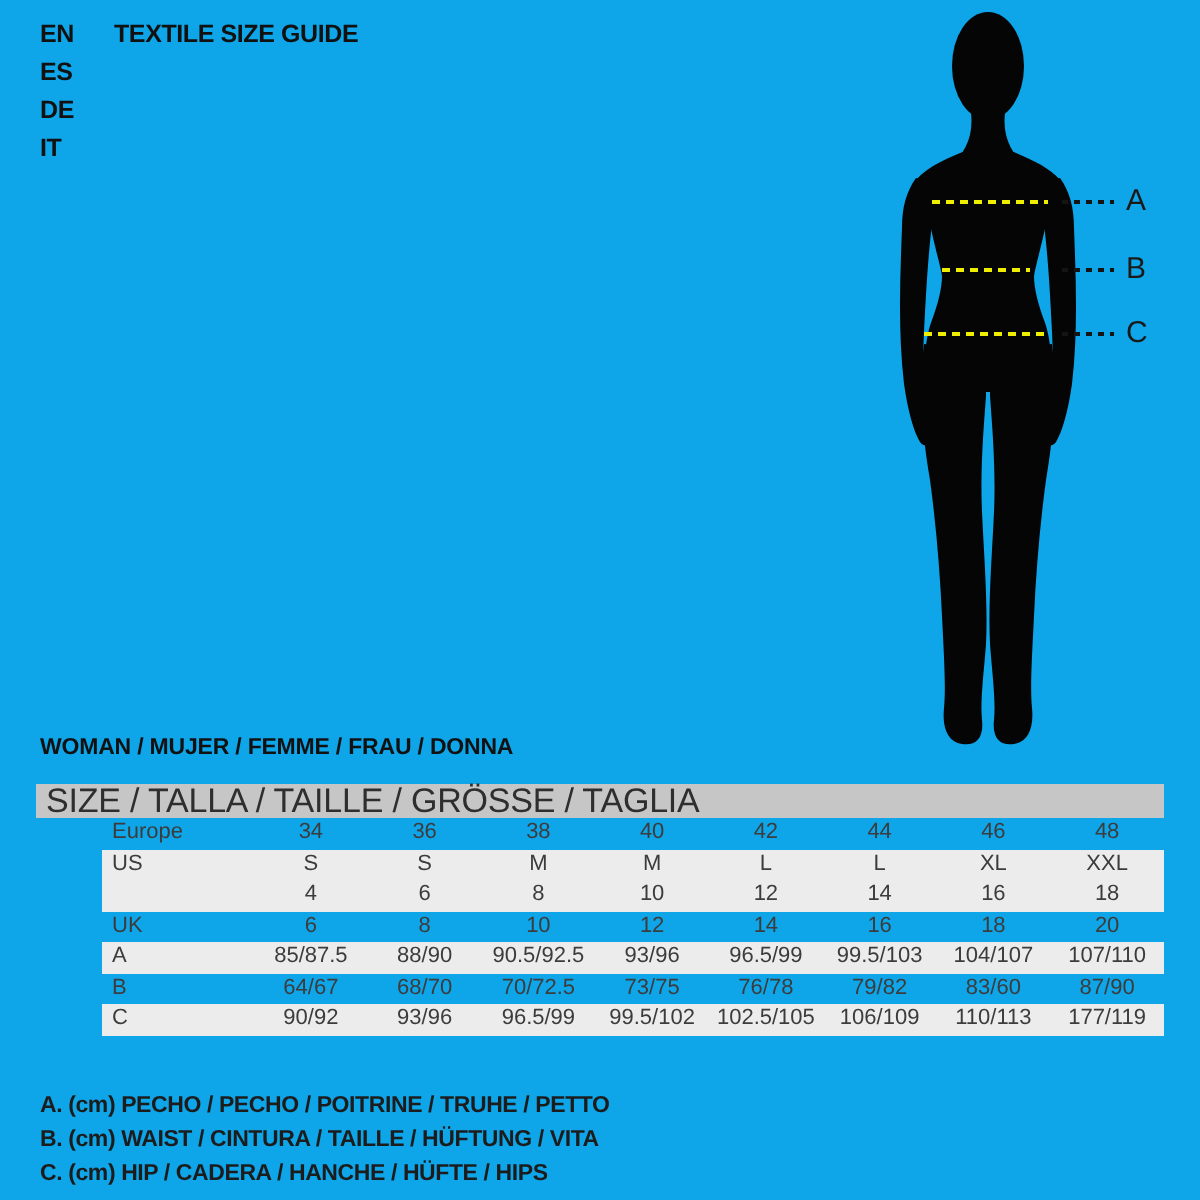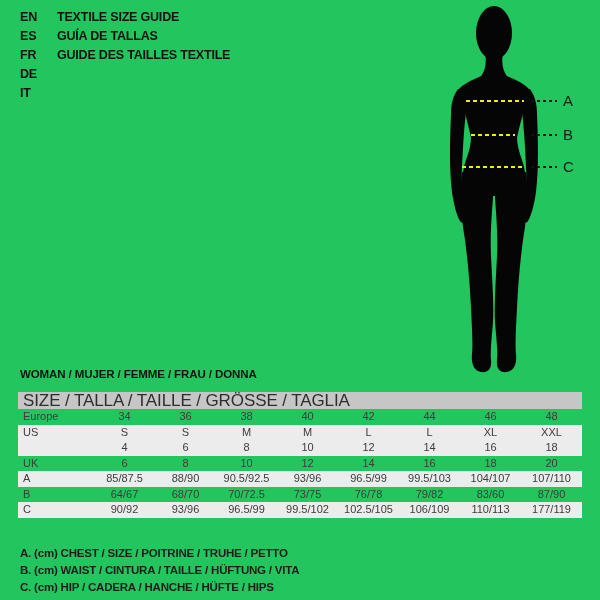--- a/index.html
+++ b/index.html
@@ -1,60 +1,55 @@
 <!DOCTYPE html>
 <html><head>
 <meta charset="utf-8">
 <style>
   html,body{margin:0;padding:0;background:#fff;}
   .canvas{
-    position:relative;width:600px;height:600px;background:#22c55e;overflow:hidden;
+    position:relative;width:600px;height:600px;background:#0ea5e9;overflow:hidden;
     font-family:"Liberation Sans",sans-serif;color:#1a1a1a;
   }
   
   .lang-block{position:absolute;left:20px;top:8px;}
   .lang-row{display:flex;font-size:12.5px;font-weight:bold;line-height:19px;letter-spacing:-0.2px;color:#111;}
   .lang-code{width:37px;flex:0 0 37px;}
   
   .figure{position:absolute;left:424px;top:2px;width:130px;height:372px;}
   
   .mline{position:absolute;height:16px;}
   .dash-y{position:absolute;top:7px;height:2px;background:repeating-linear-gradient(90deg,#f0ee00 0 4px,transparent 4px 7px);}
   .dash-b{position:absolute;top:7px;height:2px;background:repeating-linear-gradient(90deg,#141414 0 3px,transparent 3px 6px);}
   .mlabel{position:absolute;top:0;font-size:15px;line-height:16px;color:#1a1a1a;}
   
   .section-title{position:absolute;left:20px;top:368px;font-size:11.5px;font-weight:bold;letter-spacing:-0.1px;color:#111;}
   
   .table{position:absolute;left:18px;top:392px;width:564px;font-size:11px;color:#3c3c3c;}
   .thead{background:#c6c6c6;height:17px;line-height:17px;padding-left:5px;font-size:17px;color:#2e2e2e;letter-spacing:-0.1px;}
-  .trow{display:grid;grid-template-columns:76px repeat(8,1fr);height:15.5px;line-height:15.5px;}
+  .trow{display:grid;grid-template-columns:76px repeat(8,1fr);height:15.5px;line-height:15.5px;margin-left:33px;}
   .trow.shaded{background:#ececec;}
   .tlabel{padding-left:5px;text-align:left;}
   .tcell{text-align:center;}
   
   .legend{position:absolute;left:20px;top:545px;}
   .legend-line{font-size:11.5px;font-weight:bold;line-height:17px;letter-spacing:-0.2px;color:#1c1c1c;}
 </style>
 </head>
 <body>
 
 <div class="canvas">
 
   <div class="lang-block">
       <div class="lang-row">
         <span class="lang-code">EN</span>
         <span class="lang-title">TEXTILE SIZE GUIDE</span>
       </div>
       <div class="lang-row">
         <span class="lang-code">ES</span>
-        <span class="lang-title">GUÍA DE TALLAS</span>
-      </div>
-      <div class="lang-row">
-        <span class="lang-code">FR</span>
-        <span class="lang-title">GUIDE DES TAILLES TEXTILE</span>
       </div>
       <div class="lang-row">
         <span class="lang-code">DE</span>
       </div>
       <div class="lang-row">
         <span class="lang-code">IT</span>
       </div>
     </div>
 
   <svg class="figure" viewBox="0 0 130 372" aria-hidden="true">
@@ -166,18 +161,18 @@
           <span class="tcell">99.5/102</span>
           <span class="tcell">102.5/105</span>
           <span class="tcell">106/109</span>
           <span class="tcell">110/113</span>
           <span class="tcell">177/119</span>
         </div>
       </div>
   </div>
 
   <div class="legend">
-      <div class="legend-line">A. (cm) CHEST / SIZE / POITRINE / TRUHE / PETTO</div>
+      <div class="legend-line">A. (cm) PECHO / PECHO / POITRINE / TRUHE / PETTO</div>
       <div class="legend-line">B. (cm) WAIST / CINTURA / TAILLE / HÜFTUNG / VITA</div>
       <div class="legend-line">C. (cm) HIP / CADERA / HANCHE / HÜFTE / HIPS</div>
     </div>
 
 </div>
 
 </body></html>

